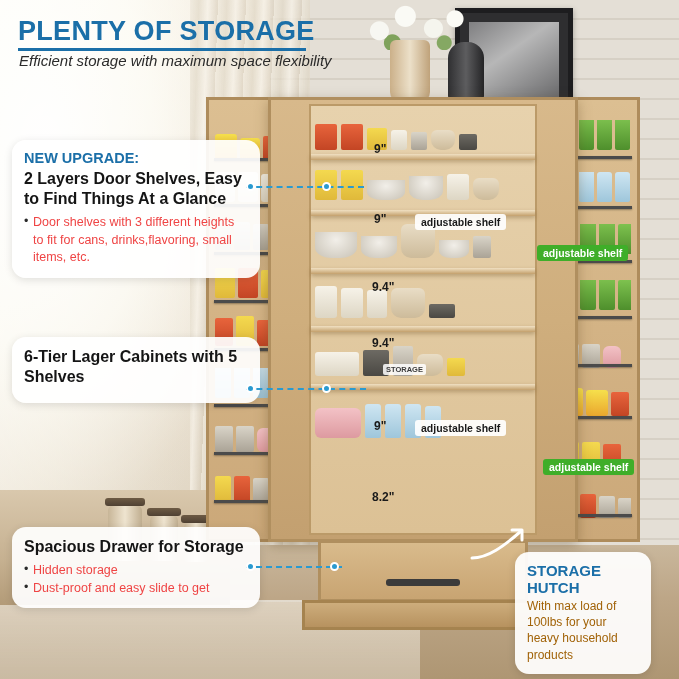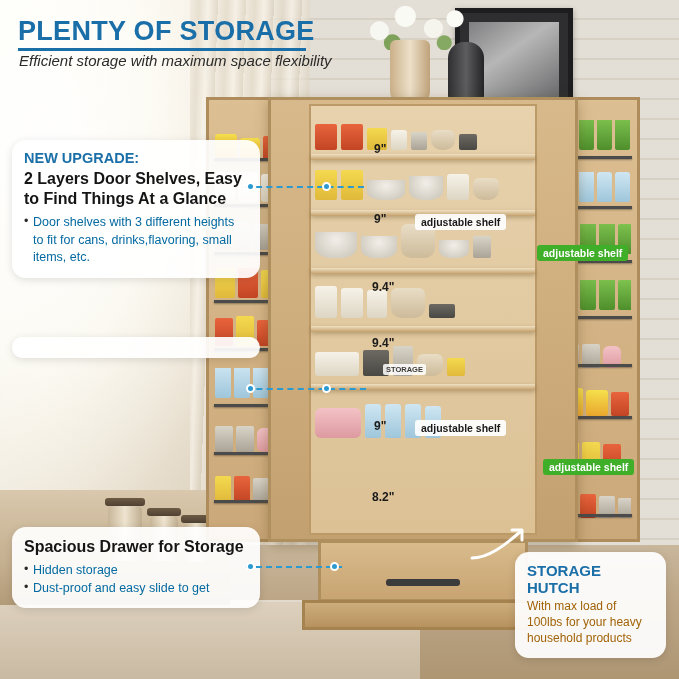--- a/index.html
+++ b/index.html
@@ -202,32 +202,32 @@
   .card h3 {
     margin: 0 0 3px 0;
     font-size: 14.5px; color: #1b6fa8; font-weight: bold;
   }
   .card .lead {
     margin: 0 0 5px 0; font-size: 16px; font-weight: bold; color: #151515;
     line-height: 1.25;
   }
   .card ul { margin: 0; padding: 0; list-style: none; }
   .card li {
-    font-size: 12.5px; color: #0369a1; line-height: 1.4;
+    font-size: 12.5px; color: #ef4444; line-height: 1.4;
     padding-left: 9px; position: relative;
   }
   .card li::before {
     content: "•"; position: absolute; left: 0; top: -1px; color:#2a2a2a;
   }
 
   #card1 { left: 12px; top: 140px; width: 248px; }
   #card2 { left: 12px; top: 337px; width: 248px; }
   #card3 { left: 12px; top: 527px; width: 248px; }
   #card4 {
-    left: 515px; top: 552px; width: 151px;
+    left: 515px; top: 552px; width: 136px;
     background: rgba(255,255,255,0.93);
   }
   #card4 h3 { color: #1b6fa8; font-size: 15px; margin-bottom: 2px;}
   #card4 p { margin: 0; font-size: 12px; color:#a16207; line-height:1.35; }
 
   
   .dash {
     position: absolute; height: 0;
     border-top: 2px dashed #2a9ad0;
   }
@@ -541,20 +541,21 @@
 
   <div class="card" id="card1">
     <h3>NEW UPGRADE:</h3>
     <p class="lead">2 Layers Door Shelves,  Easy to Find Things At a Glance</p>
     <ul>
       <li>Door shelves with 3 different heights to fit for cans, drinks,flavoring, small items, etc.</li>
     </ul>
   </div>
 
   <div class="card" id="card2">
+    <p class="lead">6-Tier Lager Cabinets with 5 Shelves</p>
   </div>
 
   <div class="card" id="card3">
     <p class="lead">Spacious Drawer for Storage</p>
     <ul>
       <li>Hidden storage</li>
       <li>Dust-proof and easy slide to get</li>
     </ul>
   </div>
 

